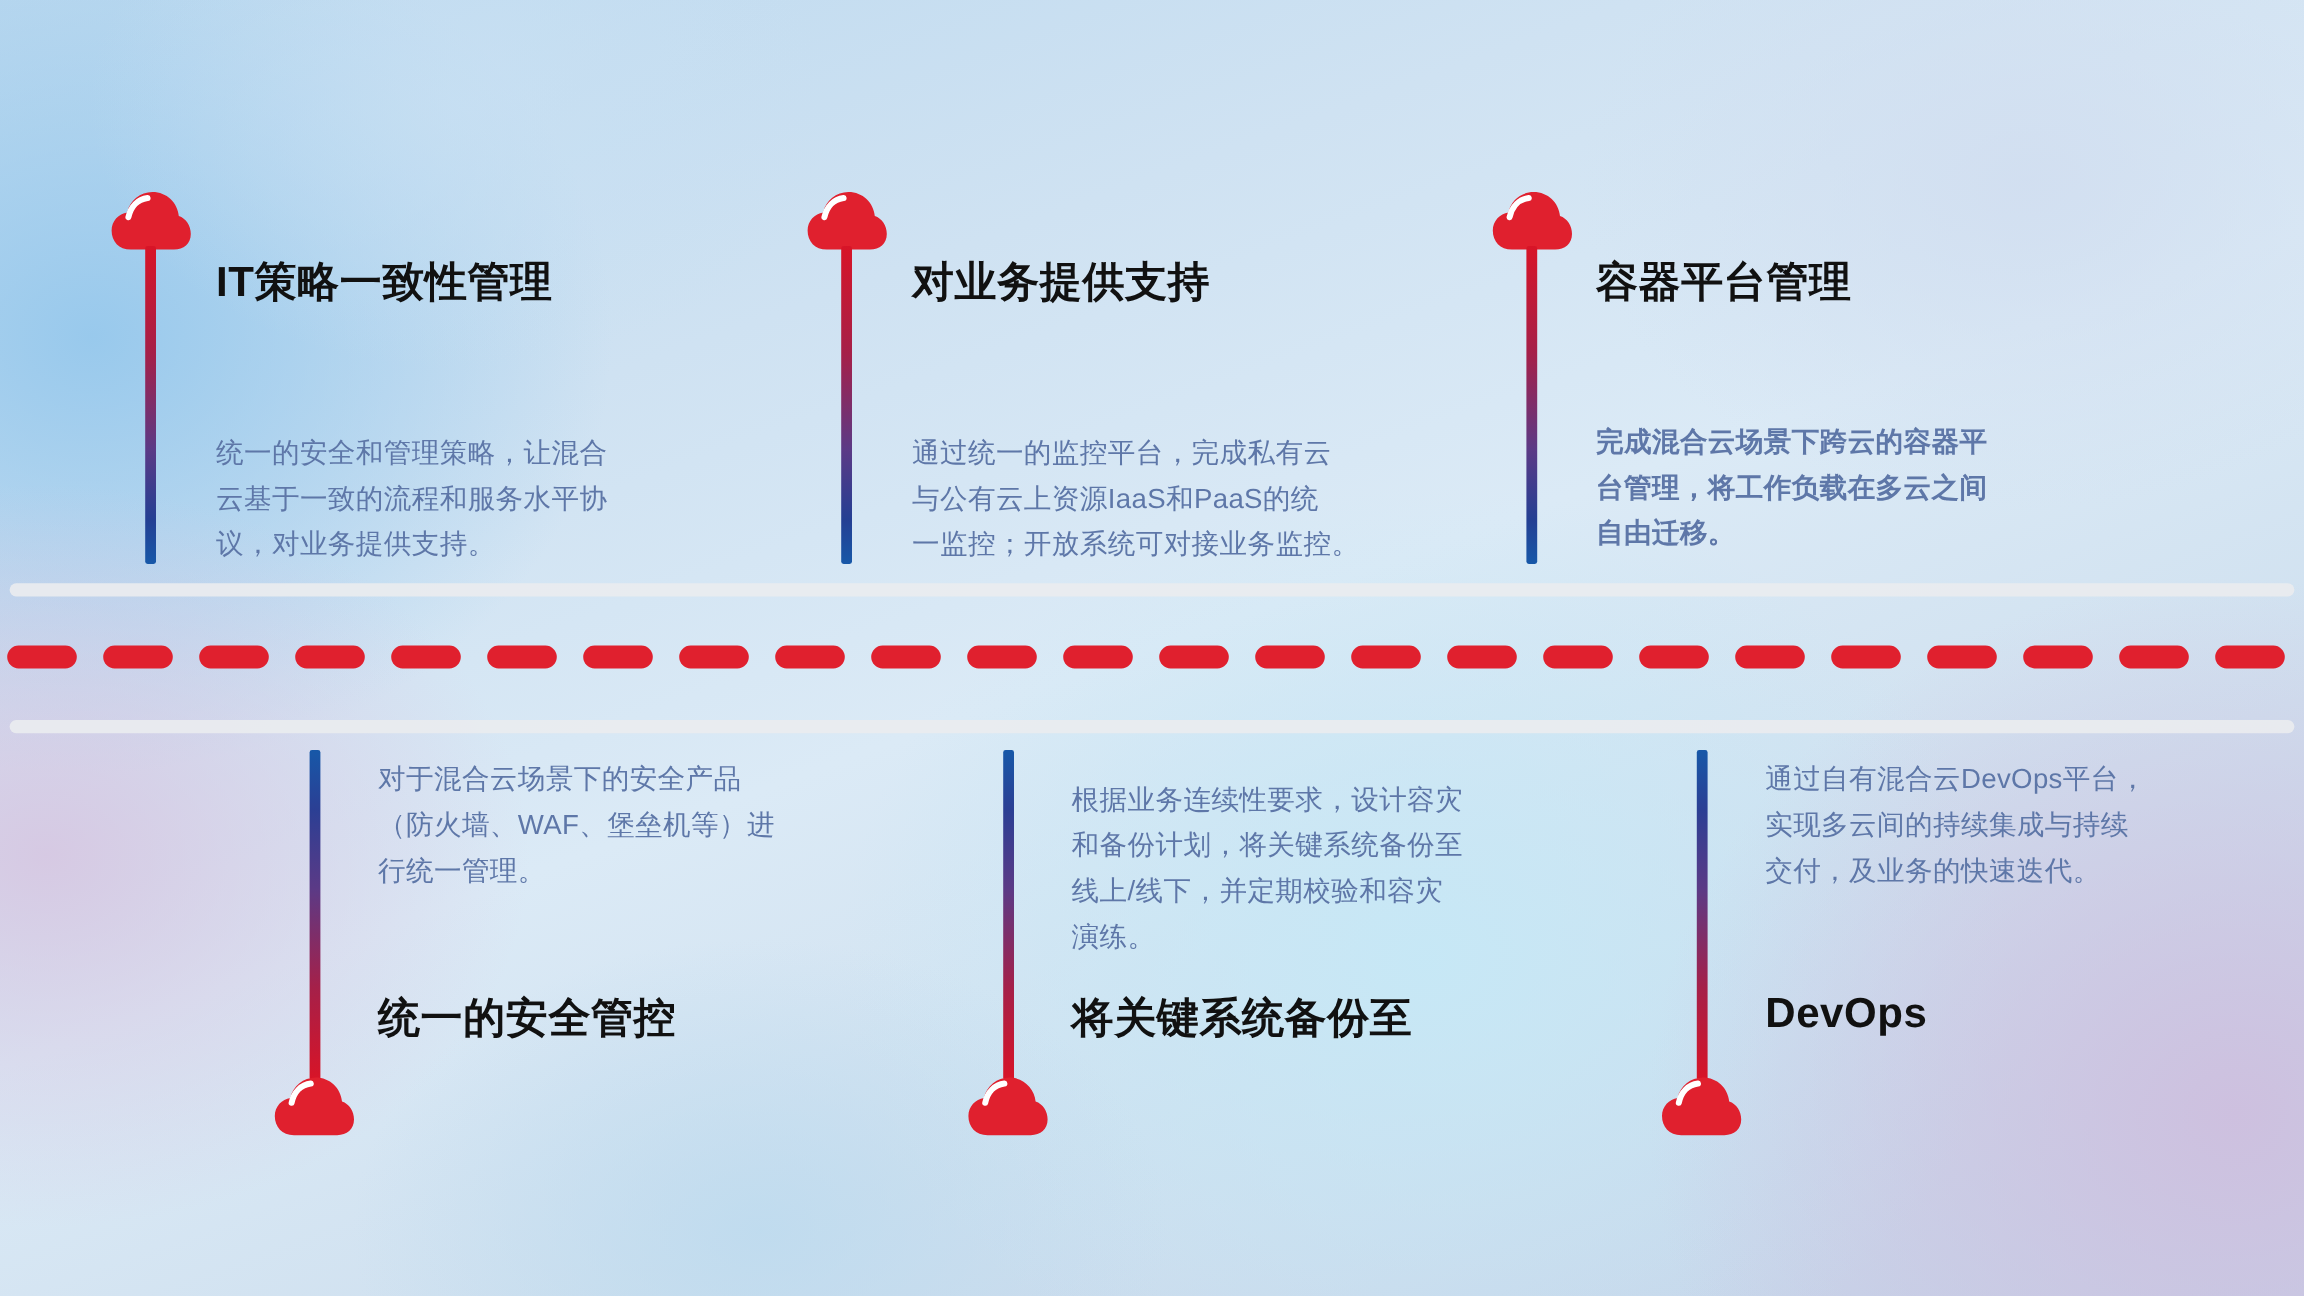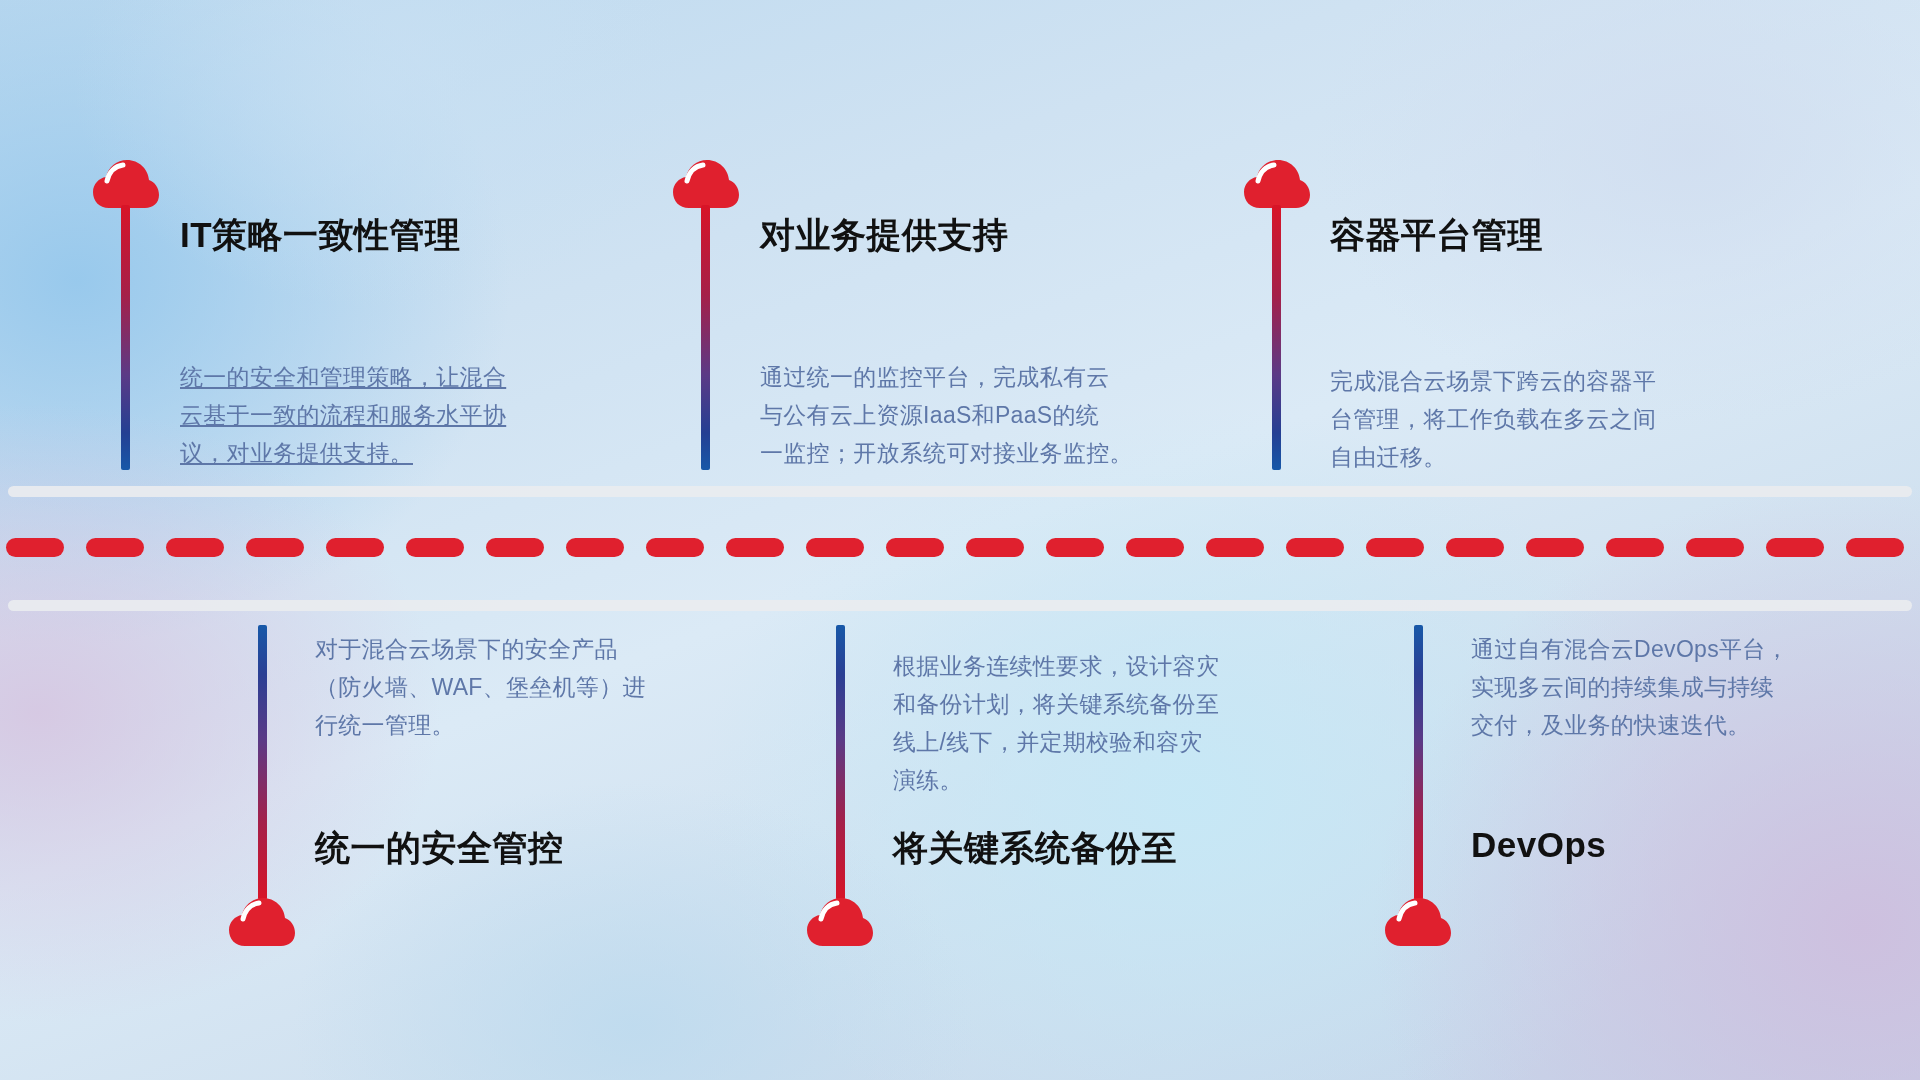--- a/index.html
+++ b/index.html
@@ -58,21 +58,21 @@
 
 <div class="item">
   <div class="cloud" style="left:92px;top:158px;">
     <svg viewBox="0 0 68 52" width="68" height="52">
       <path d="M17 50 C7 50 1 43 1 34 C1 26 7 20 14 19 C16 9 25 2 35 2 C47 2 56 11 57 22 C63 24 67 30 67 37 C67 45 61 50 53 50 Z" fill="#e0202e"></path>
       <path d="M15 23 C17 14 23 8 31 7" stroke="#ffffff" stroke-width="5" stroke-linecap="round" fill="none"></path>
     </svg>
   </div>
   <div class="stem down" style="left:121px;top:205px;height:265px;"></div>
   <div class="heading" style="left:180px;top:212px;">IT策略一致性管理</div>
-  <div class="para" style="left:180px;top:358px;width:430px;text-decoration:underline;">统一的安全和管理策略，让混合
+  <div class="para" style="left:180px;top:358px;width:430px;">统一的安全和管理策略，让混合
 云基于一致的流程和服务水平协
 议，对业务提供支持。</div>
 </div>
 
 <div class="item">
   <div class="cloud" style="left:672px;top:158px;">
     <svg viewBox="0 0 68 52" width="68" height="52">
       <path d="M17 50 C7 50 1 43 1 34 C1 26 7 20 14 19 C16 9 25 2 35 2 C47 2 56 11 57 22 C63 24 67 30 67 37 C67 45 61 50 53 50 Z" fill="#e0202e"></path>
       <path d="M15 23 C17 14 23 8 31 7" stroke="#ffffff" stroke-width="5" stroke-linecap="round" fill="none"></path>
     </svg>
@@ -86,21 +86,21 @@
 
 <div class="item">
   <div class="cloud" style="left:1243px;top:158px;">
     <svg viewBox="0 0 68 52" width="68" height="52">
       <path d="M17 50 C7 50 1 43 1 34 C1 26 7 20 14 19 C16 9 25 2 35 2 C47 2 56 11 57 22 C63 24 67 30 67 37 C67 45 61 50 53 50 Z" fill="#e0202e"></path>
       <path d="M15 23 C17 14 23 8 31 7" stroke="#ffffff" stroke-width="5" stroke-linecap="round" fill="none"></path>
     </svg>
   </div>
   <div class="stem down" style="left:1272px;top:205px;height:265px;"></div>
   <div class="heading" style="left:1330px;top:212px;">容器平台管理</div>
-  <div class="para" style="left:1330px;top:362px;width:450px;">完成混合云场景下跨云的容器平
+  <div class="para" style="left:1330px;top:349px;width:450px;font-weight:bold;">完成混合云场景下跨云的容器平
 台管理，将工作负载在多云之间
 自由迁移。</div>
 </div>
 
 <div class="item">
   <div class="stem up" style="left:258px;top:625px;height:275px;"></div>
   <div class="para" style="left:315px;top:630px;width:430px;">对于混合云场景下的安全产品
 （防火墙、WAF、堡垒机等）进
 行统一管理。</div>
 

